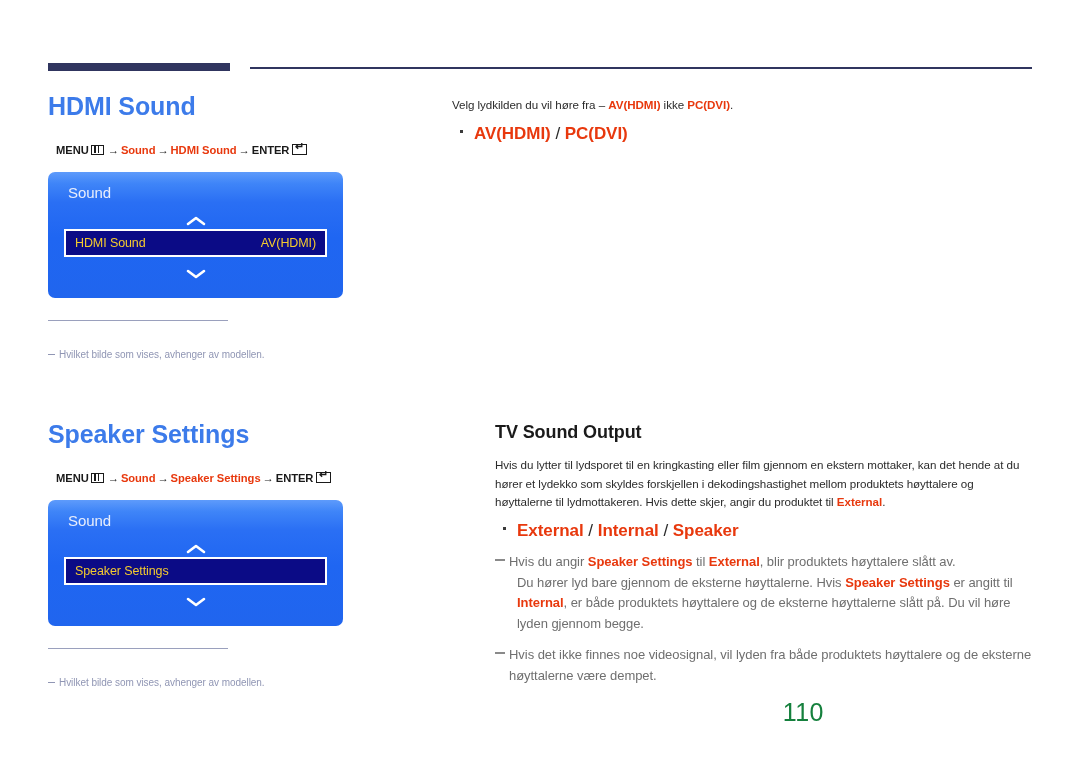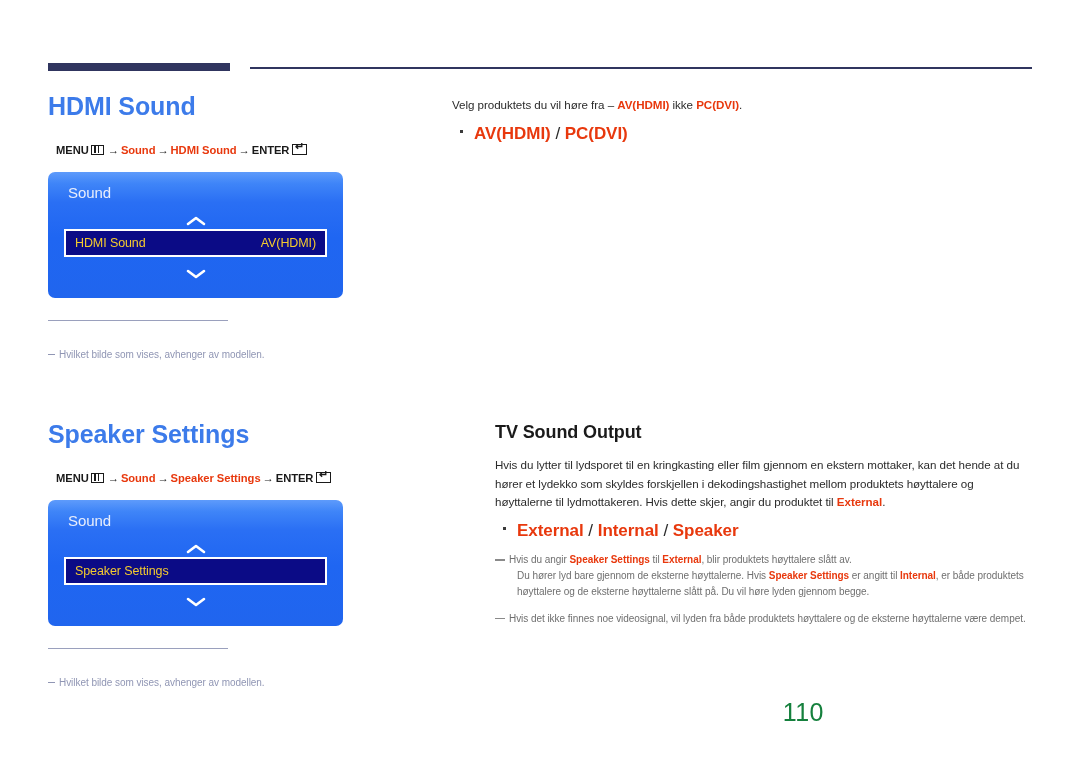--- a/index.html
+++ b/index.html
@@ -239,21 +239,21 @@
     height: 3px;
     background: #3a3a3a;
   }
   .bullet-line .sep { color: #2b2b2b; font-weight: normal; }
 
   
   .note {
     position: relative;
     margin-top: 11px;
     padding-left: 14px;
-    font-size: 10px;
+    font-size: 13px;
     line-height: 1.58;
     color: #6f6f6f;
     letter-spacing: -0.05px;
   }
   .note::before {
     content: "";
     position: absolute;
     left: 0;
     top: 7px;
     width: 10px;
@@ -345,21 +345,21 @@
 
       <div class="footnote">
         <div class="fn-rule"></div>
         <div class="fn-text"><span class="fn-dash"></span><span>Hvilket bilde som vises, avhenger av modellen.</span></div>
       </div>
     </div>
   </div>
 
   <div class="col-right">
 
-    <div class="body-text"><span>Velg produktets du vil høre fra – </span><span class="red">AV(HDMI)</span><span> ikke </span><span class="red">PC(DVI)</span><span>.</span></div>
+    <div class="body-text"><span>Velg lydkilden du vil høre fra – </span><span class="red">AV(HDMI)</span><span> ikke </span><span class="red">PC(DVI)</span><span>.</span></div>
 
     <div class="bullet-line"><span>AV(HDMI)</span><span class="sep"> / </span><span>PC(DVI)</span></div>
 
     <div style="margin-top:278px;margin-left:43px;">
       <h2 class="sub-title tv-out-heading">TV Sound Output</h2>
 
       <div class="body-text"><span>Hvis du lytter til lydsporet til en kringkasting eller film gjennom en ekstern mottaker, kan det hende at du hører et lydekko som skyldes forskjellen i dekodingshastighet mellom produktets høyttalere og høyttalerne til lydmottakeren. Hvis dette skjer, angir du produktet til </span><span class="red">External</span><span>.</span></div>
 
       <div class="bullet-line"><span>External</span><span class="sep"> / </span><span>Internal</span><span class="sep"> / </span><span>Speaker</span></div>
 

